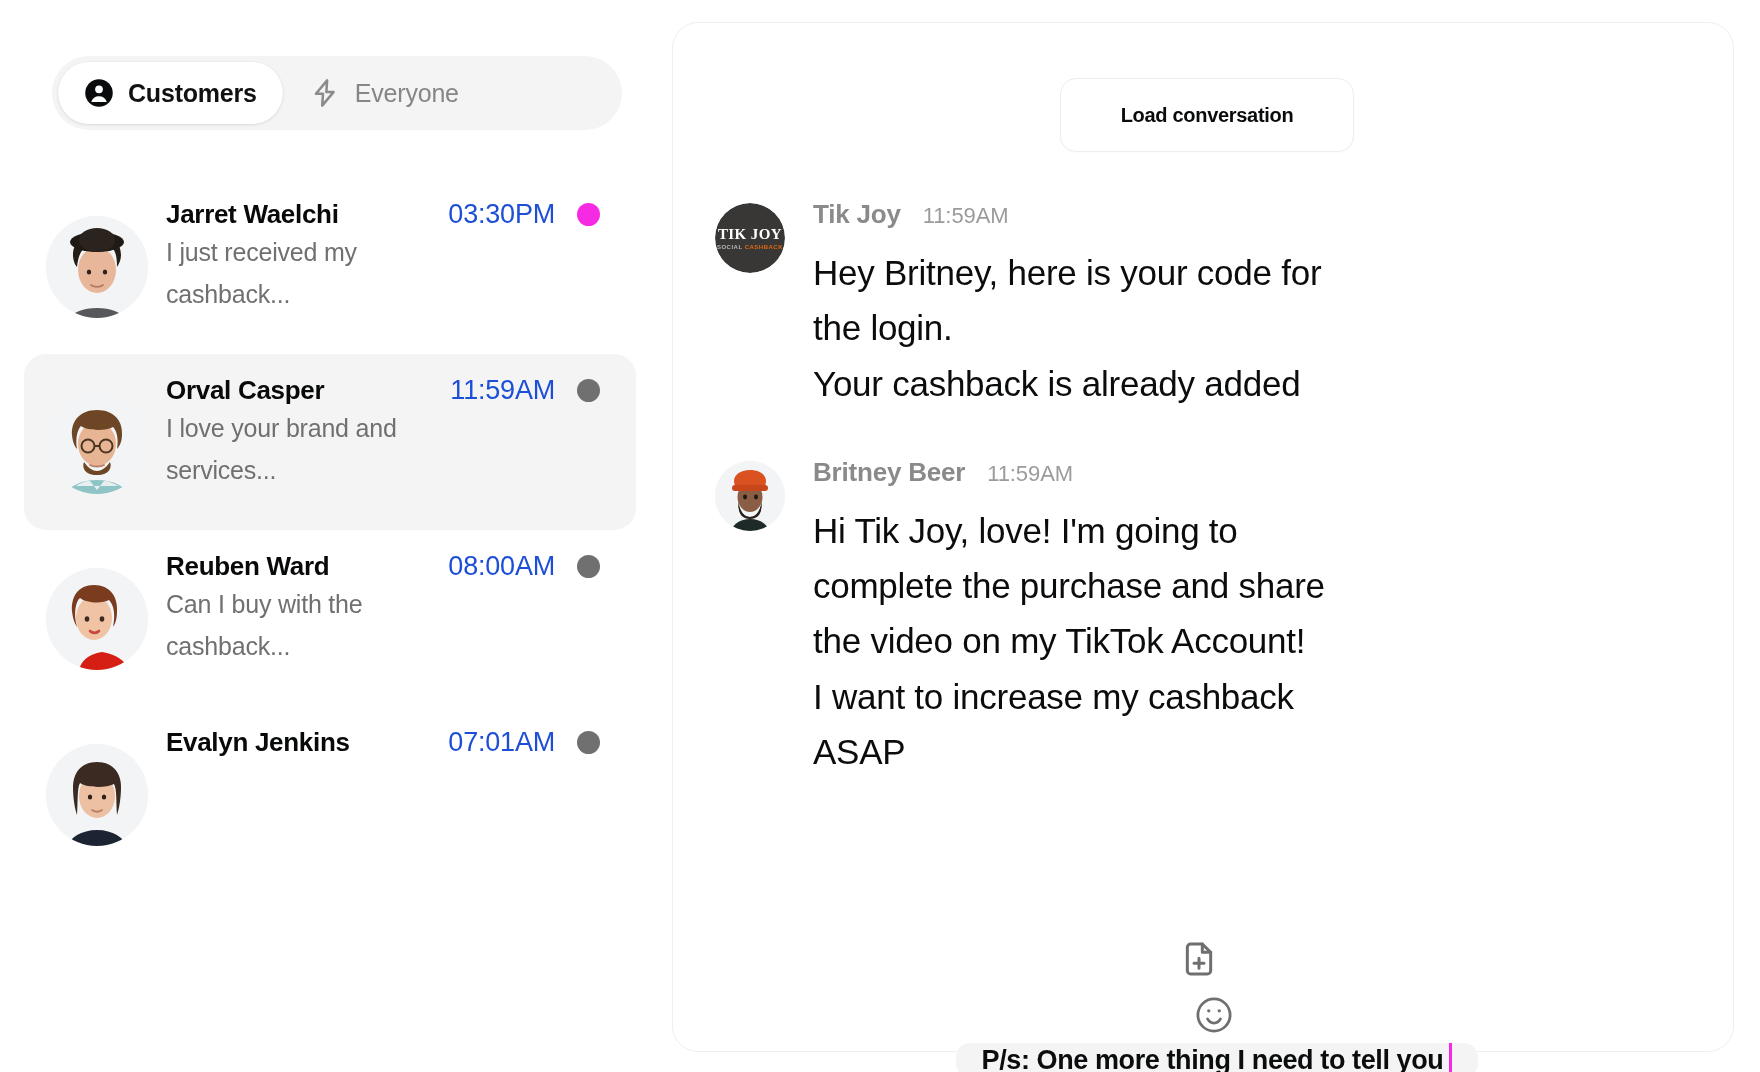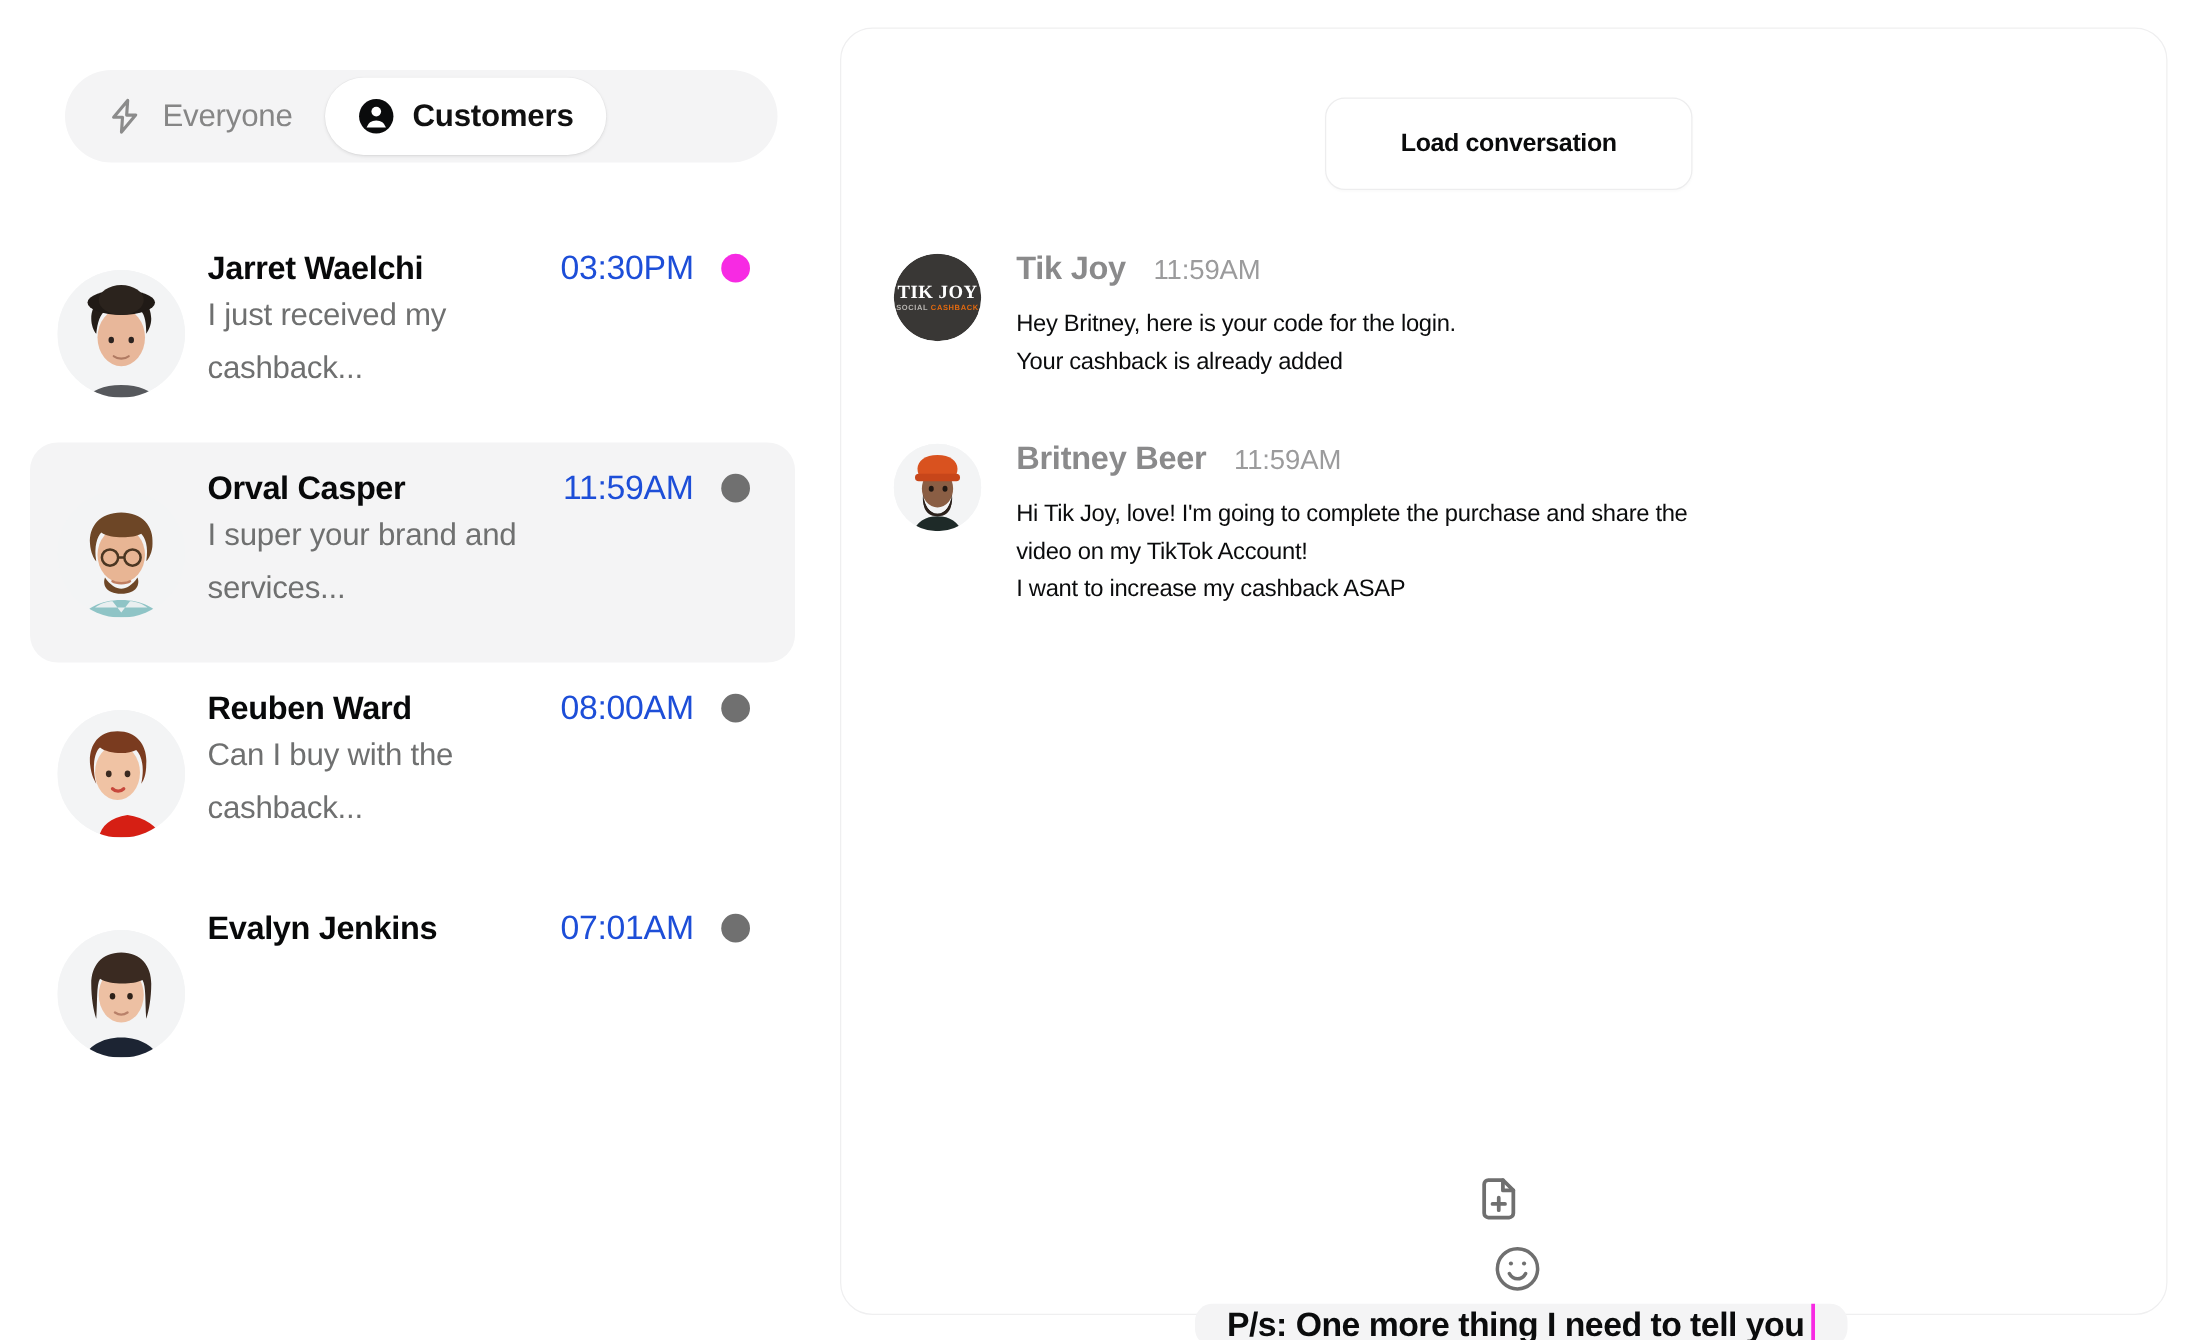--- a/index.html
+++ b/index.html
@@ -189,21 +189,21 @@
     color: #8a8a8b;
     letter-spacing: -0.2px;
   }
   .msg-time {
     font-size: 22px;
     color: #9b9b9c;
     letter-spacing: -0.1px;
   }
   .msg-body {
     margin-top: 12px;
-    font-size: 19px;
+    font-size: 35px;
     line-height: 1.58;
     color: #0b0c0d;
     letter-spacing: -0.25px;
     max-width: 560px;
     white-space: pre-line;
   }
 
   
   .composer {
     position: absolute;
@@ -281,37 +281,37 @@
   .tj-cash { color: #e2690f; }
 </style>
 </head>
 <body>
 
 <div id="app">
 
   <div class="left-col">
 
     <div class="segmented">
-      <div class="seg-btn inactive">
-        <span class="seg-icon">
-          <svg width="32" height="32" viewBox="0 0 24 24" fill="none" stroke="#8b8b8b" stroke-width="1.9" stroke-linejoin="round" stroke-linecap="round">
-            <path d="M13.6 2.5 5.2 12.6h5.3l-.6 8.9 8.5-10.2h-5.4z"></path>
-          </svg>
-        </span>
-        <span class="seg-label">Everyone</span>
-      </div>
       <div class="seg-btn active">
         <span class="seg-icon">
           <svg width="30" height="30" viewBox="0 0 24 24">
             <circle cx="12" cy="12" r="11" fill="#0a0b0c"></circle>
             <circle cx="12" cy="9" r="3.1" fill="#ffffff"></circle>
             <path d="M5.8 19.2a6.5 6.5 0 0 1 12.4 0z" fill="#ffffff"></path>
           </svg>
         </span>
         <span class="seg-label">Customers</span>
+      </div>
+      <div class="seg-btn inactive">
+        <span class="seg-icon">
+          <svg width="32" height="32" viewBox="0 0 24 24" fill="none" stroke="#8b8b8b" stroke-width="1.9" stroke-linejoin="round" stroke-linecap="round">
+            <path d="M13.6 2.5 5.2 12.6h5.3l-.6 8.9 8.5-10.2h-5.4z"></path>
+          </svg>
+        </span>
+        <span class="seg-label">Everyone</span>
       </div>
     </div>
 
     <div class="contact-list">
 
       <div class="contact-row">
         <div class="avatar">
           <svg width="102" height="102" viewBox="0 0 102 102">
             <rect width="102" height="102" fill="#f3f4f5"></rect>
             <path d="M51 92c-16 0-26 6-30 12h60c-4-6-14-12-30-12z" fill="#56585c"></path>
@@ -348,21 +348,21 @@
             <path d="M48.5 54h5" stroke="#4b3622" stroke-width="2"></path>
             <path d="M44 73c3 2 11 2 14 0" stroke="#c07f62" stroke-width="2" fill="none" stroke-linecap="round"></path>
           </svg>
         </div>
         <div class="contact-body">
           <div class="contact-top">
             <span class="contact-name">Orval Casper</span>
             <span class="contact-time">11:59AM</span>
             <span class="status-dot" style="background:#707070"></span>
           </div>
-          <div class="contact-preview">I super your brand and services...</div>
+          <div class="contact-preview">I love your brand and services...</div>
         </div>
       </div>
 
       <div class="contact-row">
         <div class="avatar">
           <svg width="102" height="102" viewBox="0 0 102 102">
             <rect width="102" height="102" fill="#f3f4f5"></rect>
             <path d="M56 84c14 2 24 9 27 18H33c2-9 9-16 23-18z" fill="#d61f14"></path>
             <ellipse cx="48" cy="50" rx="18" ry="22" fill="#f0c3a4"></ellipse>
             <path d="M48 17c-16 0-23 12-22 26 1 10 4 14 5 16-4-14-1-26 3-29 6 5 22 6 29 2 4 4 7 13 4 27 2-3 4-7 4-16 1-14-7-26-23-26z" fill="#7a3b1f"></path>

